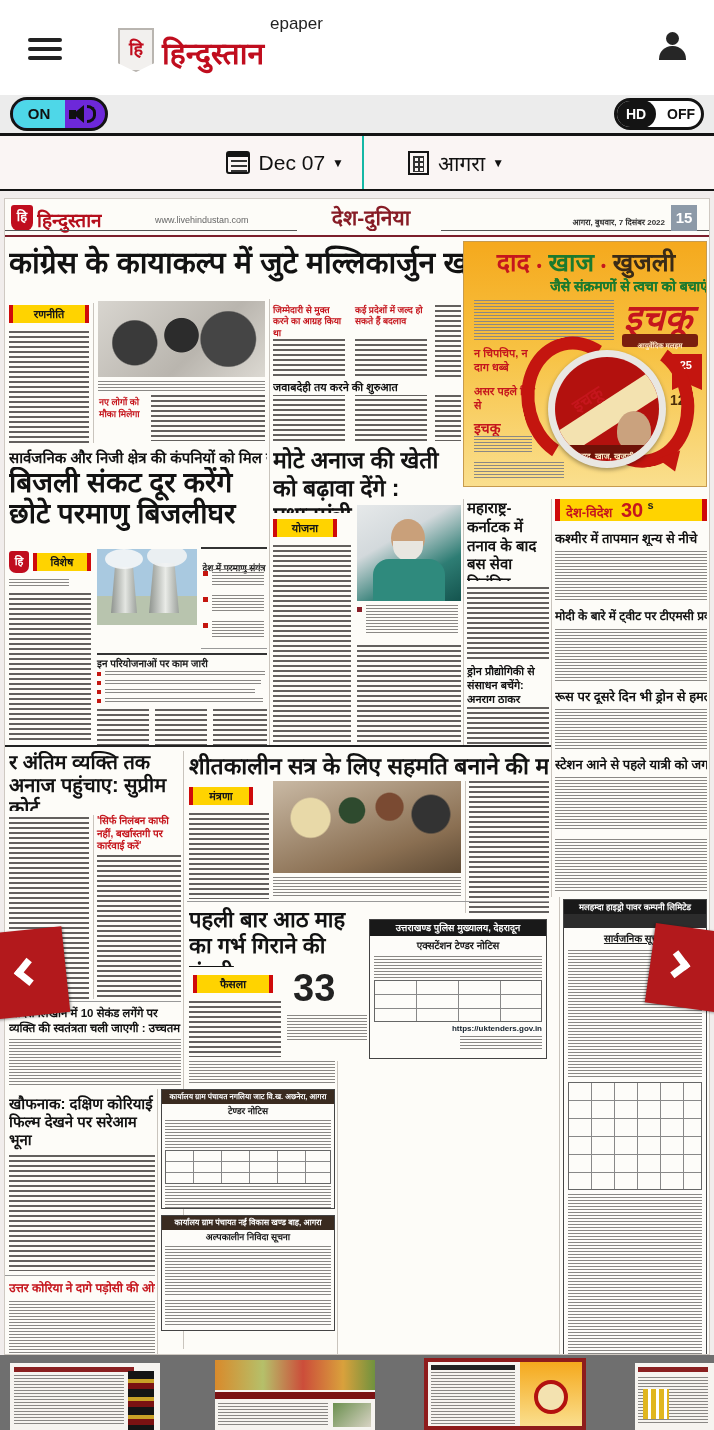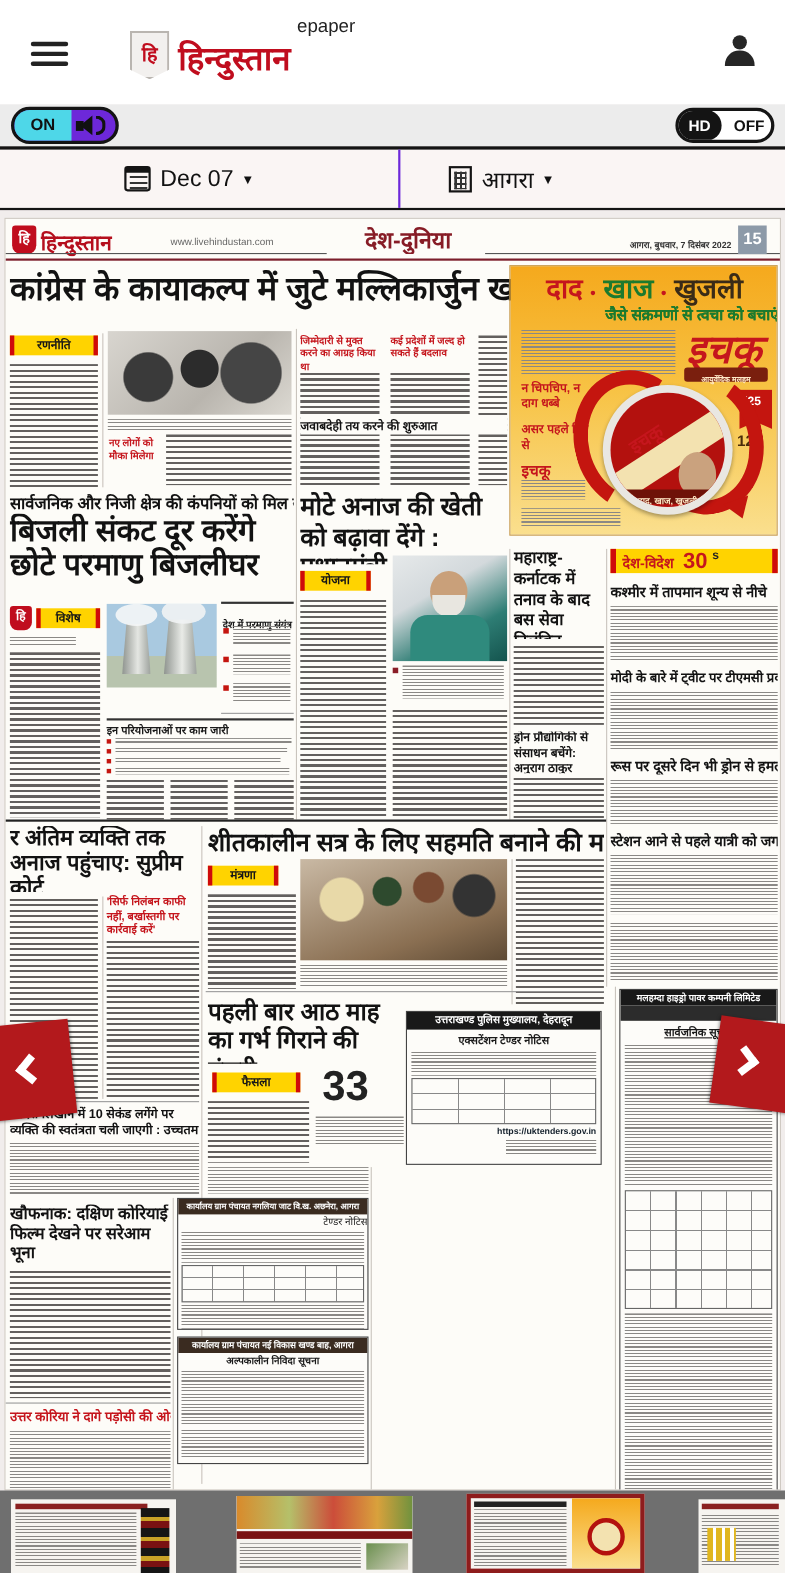--- a/index.html
+++ b/index.html
@@ -56,21 +56,21 @@
     <div class="a" style="left:-1px;top:-1px;width:40px;height:28px;background:#141414;border-radius:14px;text-align:center">
       <span style="color:#fff;font-weight:bold;font-size:14px;line-height:28px">HD</span>
     </div>
     <div class="a" style="left:42px;top:0;width:44px;height:26px;text-align:center">
       <span style="font-weight:bold;font-size:14px;line-height:26px;color:#111">OFF</span>
     </div>
   </div>
 </div>
 
 <div class="a" style="left:0;top:133px;width:714px;height:58px;background:#faf5f4;border-top:3px solid #141414;border-bottom:2px solid #141414;display:flex">
-  <div style="width:364px;display:flex;align-items:center;justify-content:center;padding-right:18px;border-right:2px solid #6d28d9">
+  <div style="width:364px;display:flex;align-items:center;justify-content:flex-end;padding-right:18px;border-right:2px solid #14b8a6">
     <span style="width:24px;height:23px;border:2px solid #141414;border-radius:3px;border-top-width:6px;margin-right:9px;background:repeating-linear-gradient(#333 0 2px,transparent 2px 5px) 3px 3px/16px 13px no-repeat"></span>
     <span style="font-size:21px;color:#111">Dec 07</span>
     <span style="font-size:12px;margin-left:7px;color:#111">▼</span>
   </div>
   <div style="flex:1;display:flex;align-items:center;padding-left:44px">
     <span style="width:21px;height:24px;border:2px solid #141414;margin-right:9px;background:repeating-linear-gradient(90deg,#333 0 2px,transparent 2px 5px),repeating-linear-gradient(#333 0 2px,transparent 2px 5px);background-size:11px 16px;background-position:3px 3px;background-repeat:no-repeat"></span>
     <span style="font-size:21px;color:#111">आगरा</span>
     <span style="font-size:12px;margin-left:7px;color:#111">▼</span>
   </div>
 </div>
@@ -256,21 +256,21 @@
   <div class="a" style="left:0;top:802px;width:176px;border-top:1px solid #999"></div>
   <div class="a hl" style="left:4px;top:807px;width:172px;height:30px;font-size:11.5px;line-height:1.3">आदेश लिखाने में 10 सेकंड लगेंगे पर व्यक्ति की स्वतंत्रता चली जाएगी : उच्चतम न्यायालय</div>
   <div class="a g2" style="left:4px;top:840px;width:172px;height:48px"></div>
 
   <div class="a hl" style="left:4px;top:896px;width:146px;height:56px;font-size:15px;line-height:1.2">खौफनाक: दक्षिण कोरियाई फिल्म देखने पर सरेआम भूना</div>
   <div class="a g" style="left:4px;top:956px;width:146px;height:116px"></div>
 
   <div class="a vr" style="left:152px;top:890px;height:267px"></div>
   <div class="a notice" style="left:156px;top:890px;width:174px;height:120px">
     <div class="nbar" style="height:14px;font-size:7.5px;line-height:14px;white-space:nowrap;background:#3a2b20">कार्यालय ग्राम पंचायत नगलिया जाट वि.ख. अछनेरा, आगरा</div>
-    <div style="text-align:right;font-size:9px;font-weight:normal">टेण्डर नोटिस</div>
+    <div style="text-align:center;font-size:9px;font-weight:bold">टेण्डर नोटिस</div>
     <div class="g2" style="margin:3px 3px 0;height:28px"></div>
     <div style="margin:2px 3px;height:34px;border:1px solid #666;background:repeating-linear-gradient(90deg,transparent 0 27px,#888 27px 28px),repeating-linear-gradient(transparent 0 10px,#888 10px 11px)"></div>
     <div class="g2" style="margin:2px 3px 0;height:26px"></div>
   </div>
   <div class="a notice" style="left:156px;top:1016px;width:174px;height:116px">
     <div class="nbar" style="height:14px;font-size:8px;line-height:14px;white-space:nowrap;background:#3a2b20">कार्यालय ग्राम पंचायत नई विकास खण्ड बाह, आगरा</div>
     <div style="text-align:center;font-size:9px;font-weight:bold">अल्पकालीन निविदा सूचना</div>
     <div class="g2" style="margin:3px 3px 0;height:50px"></div>
     <div class="g2" style="margin:4px 3px 0;height:26px"></div>
   </div>

